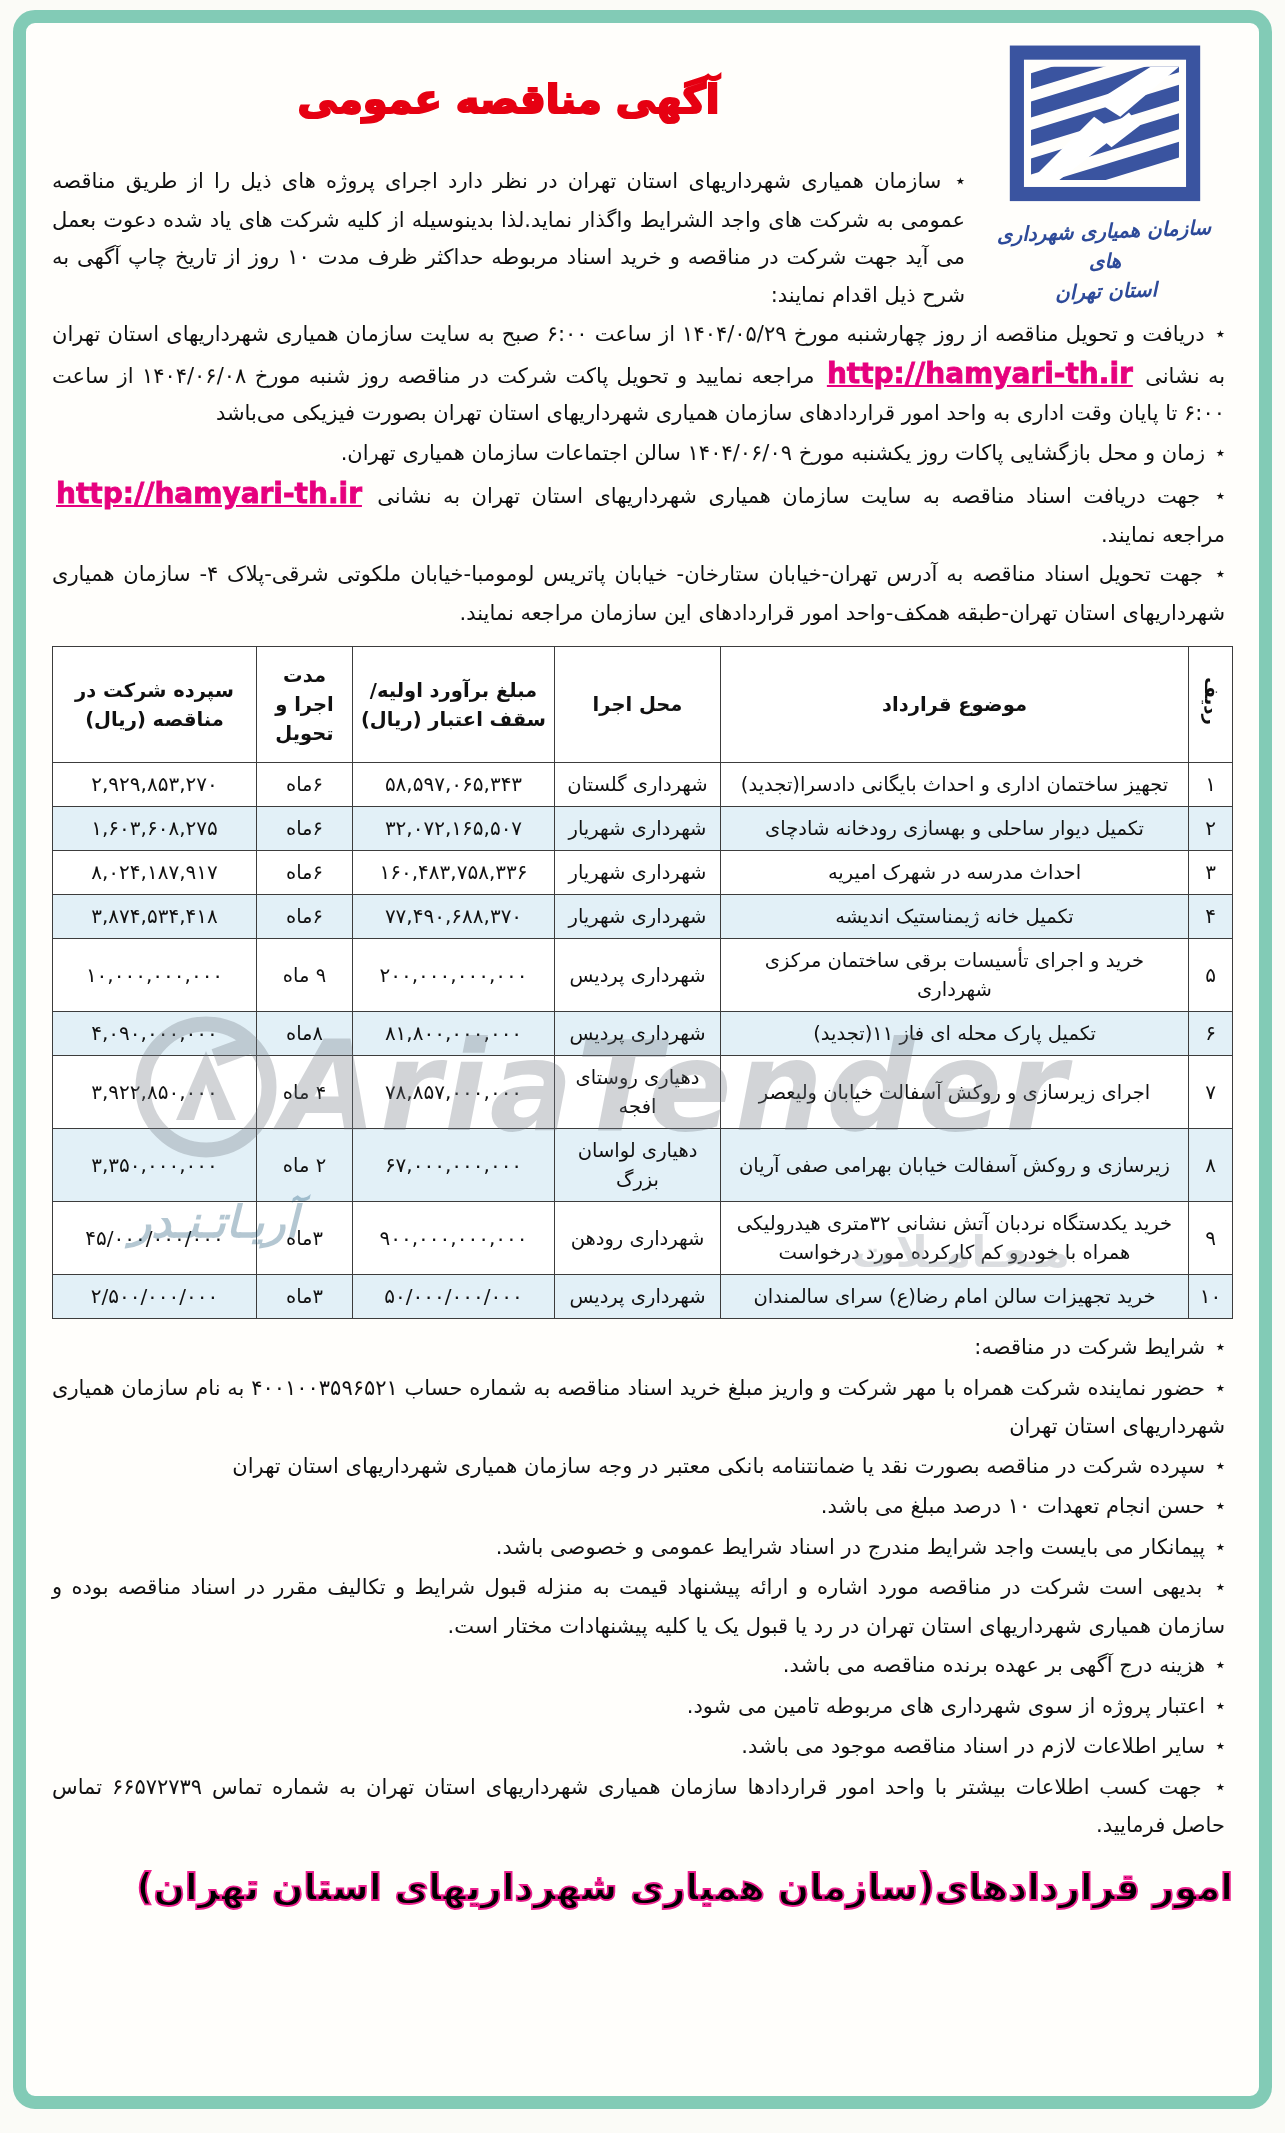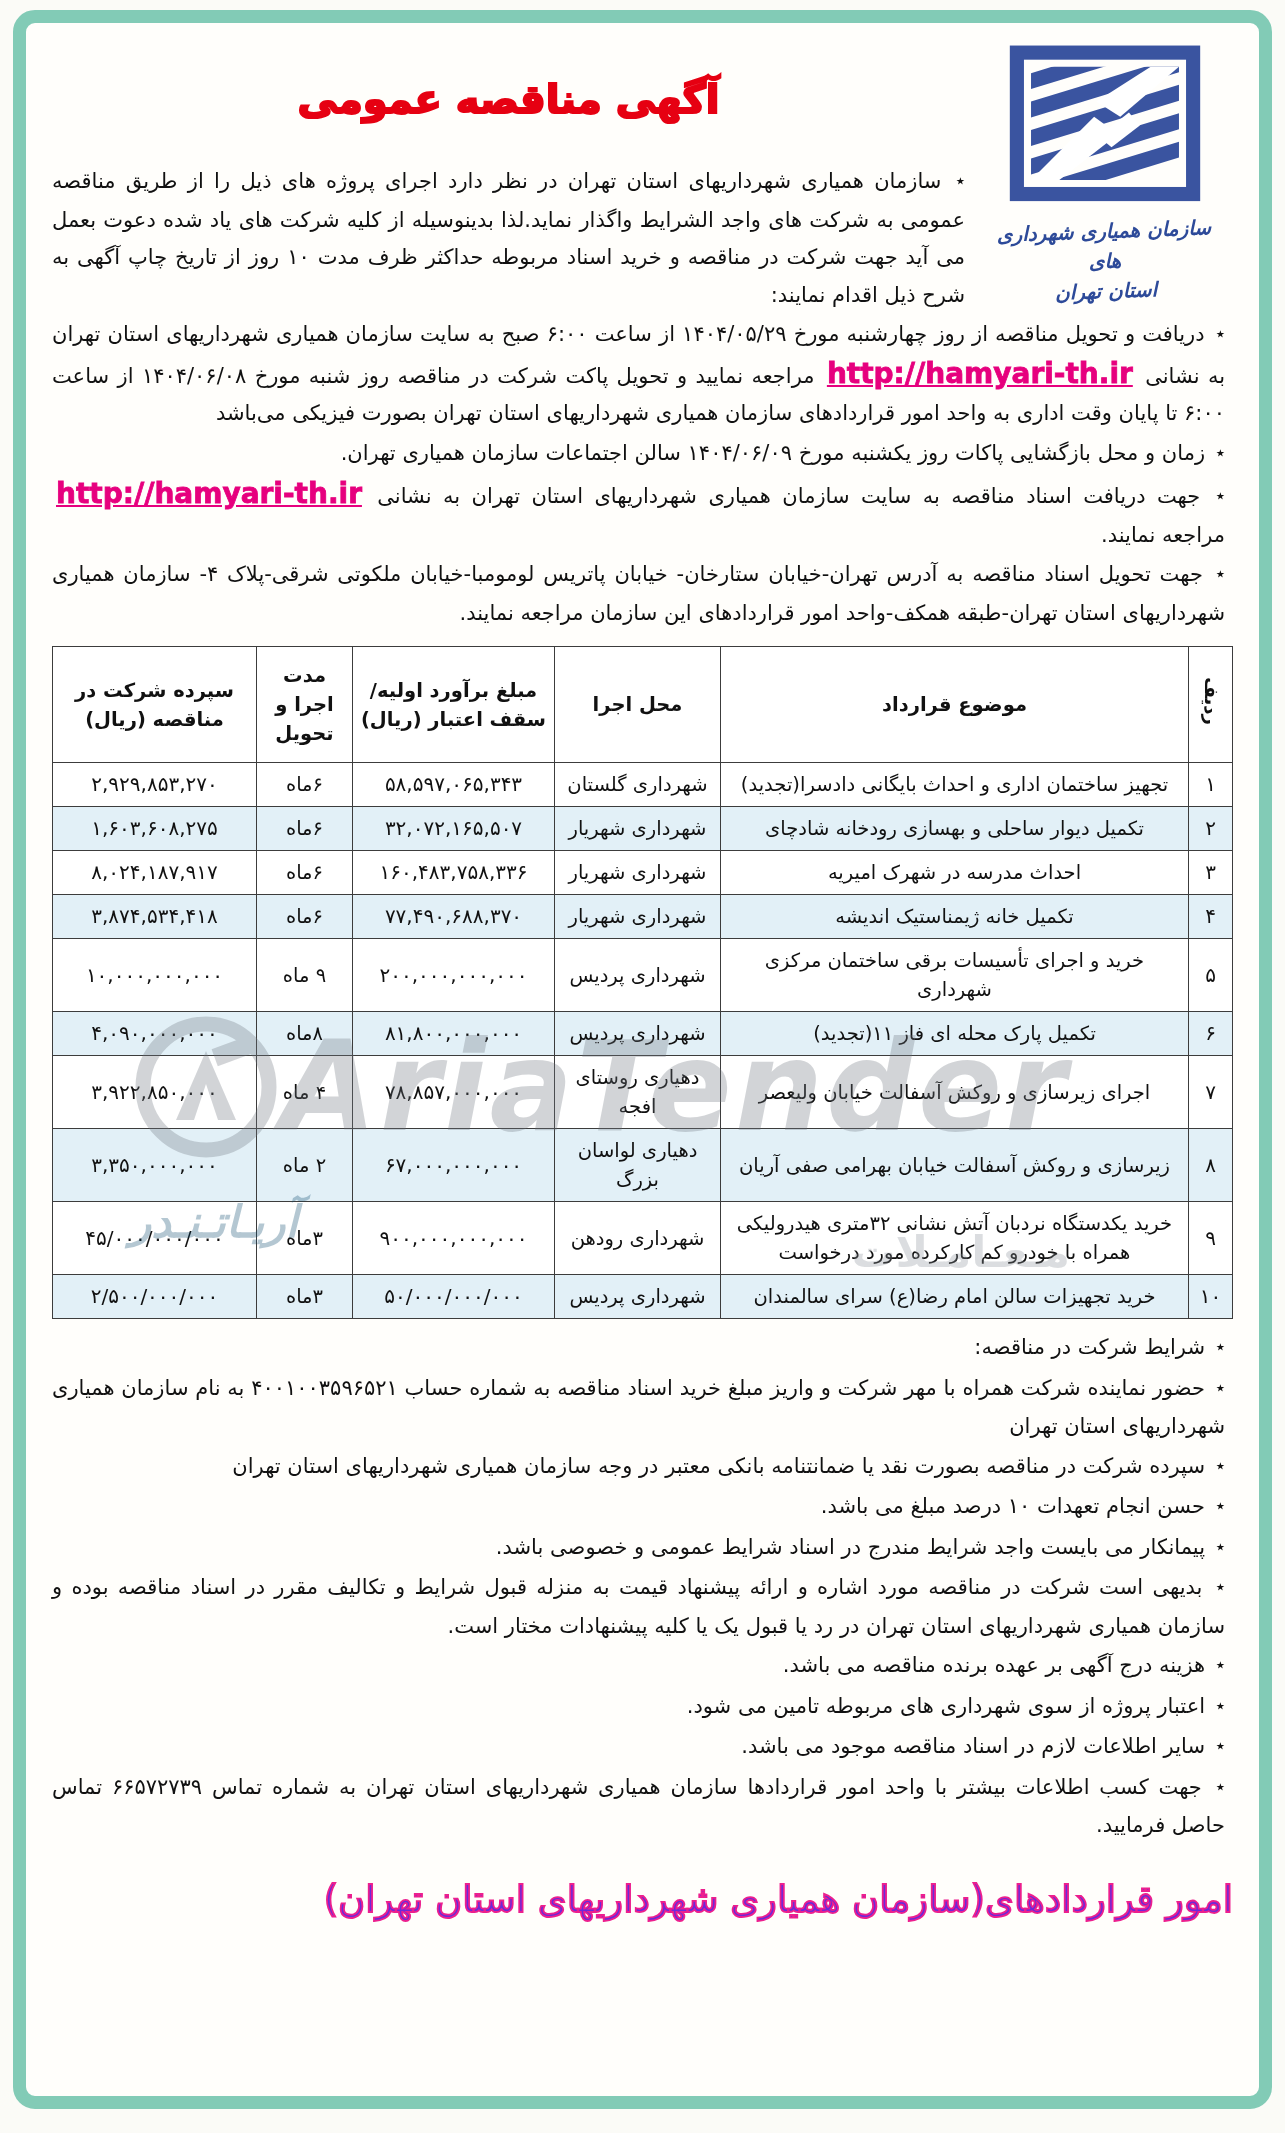--- a/index.html
+++ b/index.html
@@ -53,22 +53,22 @@
   table.tender th{font-weight:bold;padding:14px 6px;background:#fff;}
   table.tender tbody tr:nth-child(even) td{background:#e2f0f7;}
   table.tender td.num{letter-spacing:1px;font-size:20px;white-space:nowrap;}
   table.tender td.no{font-size:20px;}
   th .vertical{
     writing-mode:vertical-rl;display:inline-block;letter-spacing:2px;
     font-size:18px;line-height:20px;
   }
   
   .footer-title{
-    color:#6d28d9;font-weight:normal;font-size:37px;line-height:54px;
-    -webkit-text-stroke:1.8px #ec1f8e;text-align:right;margin-top:28px;
+    color:#000000;font-weight:bold;font-size:37px;line-height:54px;
+    -webkit-text-stroke:1.8px #ec1f8e;text-align:right;margin-top:16px;
   }
   
   .watermark{
     position:absolute;top:1012px;left:40px;width:1120px;
     z-index:3;pointer-events:none;opacity:0.30;direction:ltr;text-align:center;
   }
   .wm-row{display:flex;align-items:center;justify-content:center;}
   .wm-main{
     font-size:124px;font-weight:bold;font-style:italic;color:#6e757e;
     letter-spacing:3px;line-height:1;

